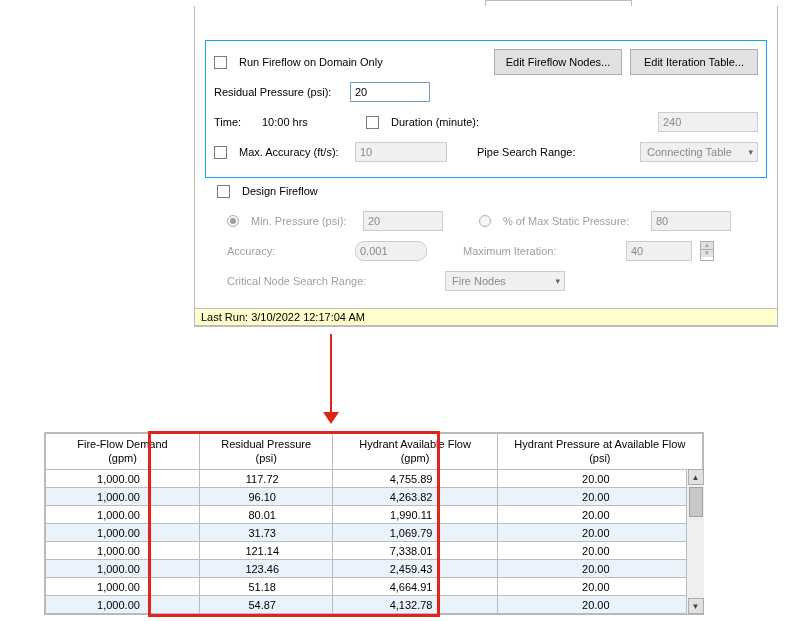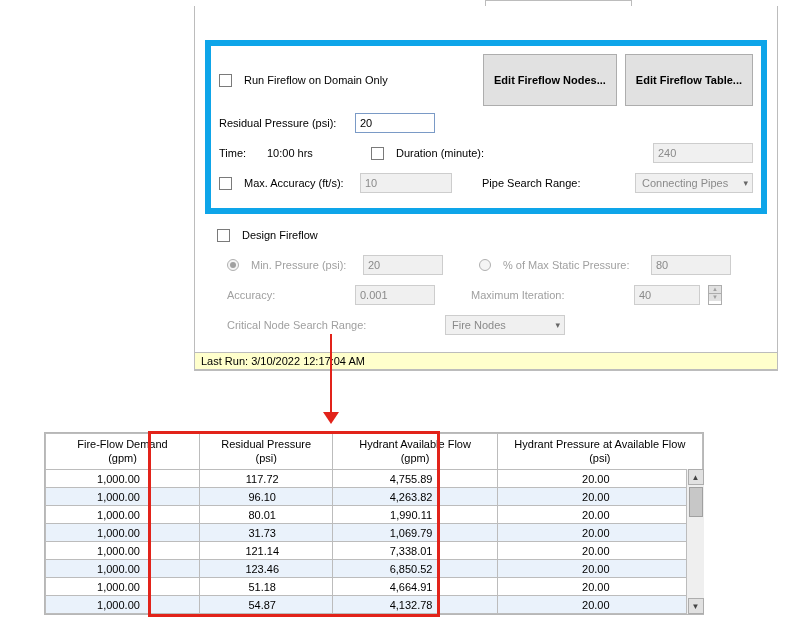--- a/index.html
+++ b/index.html
@@ -49,49 +49,47 @@
     border-right: 1px solid #bcbcbc;
     border-bottom: none;
     background: #fff;
   }
   .tab .ic { width:14px; height:14px; display:inline-flex; align-items:center; justify-content:center; }
   .panel {
     padding: 6px 10px 10px 10px;
     margin-top: 28px;
   }
   .red-box {
-    border: 6px solid #0ea5e9;
+    border: 1px solid #0ea5e9;
     padding: 8px 8px 8px 8px;
-    margin-bottom: 8px;
   }
   .row {
     display: flex;
     align-items: center;
     min-height: 26px;
     margin-bottom: 4px;
     gap: 8px;
   }
   .row label { white-space: nowrap; }
   .chk {
     width: 13px; height: 13px;
     border: 1px solid #7a7a7a;
     background: #fff;
     display: inline-block;
     margin-right: 4px;
     flex-shrink: 0;
   }
   .btn {
     background: #e1e1e1;
     border: 1px solid #adadad;
-    padding: 19px 10px;
+    padding: 6px 10px;
     font-size: 11px;
     min-width: 110px;
     text-align: center;
     cursor: default;
-    font-weight: bold;
   }
   input.txt {
     border: 1px solid #7a9ac6;
     background: #fff;
     font-size: 11px;
     padding: 2px 4px;
     height: 20px;
   }
   input.txt.disabled, .select.disabled {
     background: #f0f0f0;
@@ -263,21 +261,21 @@
 <div class="dialog">
   <div class="panel">
 
     <div class="red-box">
 
       <div class="row">
         <span class="chk"></span>
         <label>Run Fireflow on Domain Only</label>
         <div style="flex:1"></div>
         <div class="btn" style="min-width:128px">Edit Fireflow Nodes...</div>
-        <div class="btn" style="min-width:128px">Edit Fireflow Table...</div>
+        <div class="btn" style="min-width:128px">Edit Iteration Table...</div>
       </div>
 
       <div class="row">
         <label style="width:128px">Residual Pressure (psi):</label>
         <input class="txt" style="width: 80px;" value="20">
       </div>
 
       <div class="row">
         <label style="width:40px">Time:</label>
         <label style="width:80px">10:00 hrs</label>
@@ -289,21 +287,21 @@
       </div>
 
       <div class="row">
         <span class="chk"></span>
         <label style="width:108px">Max. Accuracy (ft/s):</label>
         <input class="txt disabled" style="width: 92px;" value="10">
         <div style="width:14px"></div>
         <label style="width:110px">Pipe Search Range:</label>
         <div style="flex:1"></div>
         <div class="select disabled" style="width:118px">
-          <span>Connecting Pipes</span>
+          <span>Connecting Table</span>
           <span class="arrow">▾</span>
         </div>
       </div>
 
     </div>
 
     <div class="group2">
       <div class="row">
         <span class="chk"></span>
         <label>Design Fireflow</label>
@@ -312,21 +310,21 @@
         <span class="radio checked"></span>
         <label style="width:104px">Min. Pressure (psi):</label>
         <input class="txt disabled" style="width: 80px;" value="20">
         <div style="width:20px"></div>
         <span class="radio"></span>
         <label style="width:140px">% of Max Static Pressure:</label>
         <input class="txt disabled" style="width: 80px;" value="80">
       </div>
       <div class="row disabled-text" style="padding-left:10px">
         <label style="width:120px">Accuracy:</label>
-        <input class="txt disabled" style="width: 80px;" value="0.001">
+        <input class="txt disabled" style="width: 72px; border-radius: 9px;" value="0.001">
         <div style="width:20px"></div>
         <label style="width:155px">Maximum Iteration:</label>
         <input class="txt disabled" style="width: 66px;" value="40">
         <div class="spinner-btns">
             <span>▲</span>
             <span>▼</span>
           </div>
       </div>
       <div class="row disabled-text" style="padding-left:10px">
         <label style="width:150px">Critical Node Search Range:</label>
@@ -387,21 +385,21 @@
         </tr>
         <tr>
           <td>1,000.00</td>
           <td>121.14</td>
           <td>7,338.01</td>
           <td>20.00</td>
         </tr>
         <tr>
           <td>1,000.00</td>
           <td>123.46</td>
-          <td>6,850.52</td>
+          <td>2,459.43</td>
           <td>20.00</td>
         </tr>
         <tr>
           <td>1,000.00</td>
           <td>51.18</td>
           <td>4,664.91</td>
           <td>20.00</td>
         </tr>
         <tr>
           <td>1,000.00</td>

